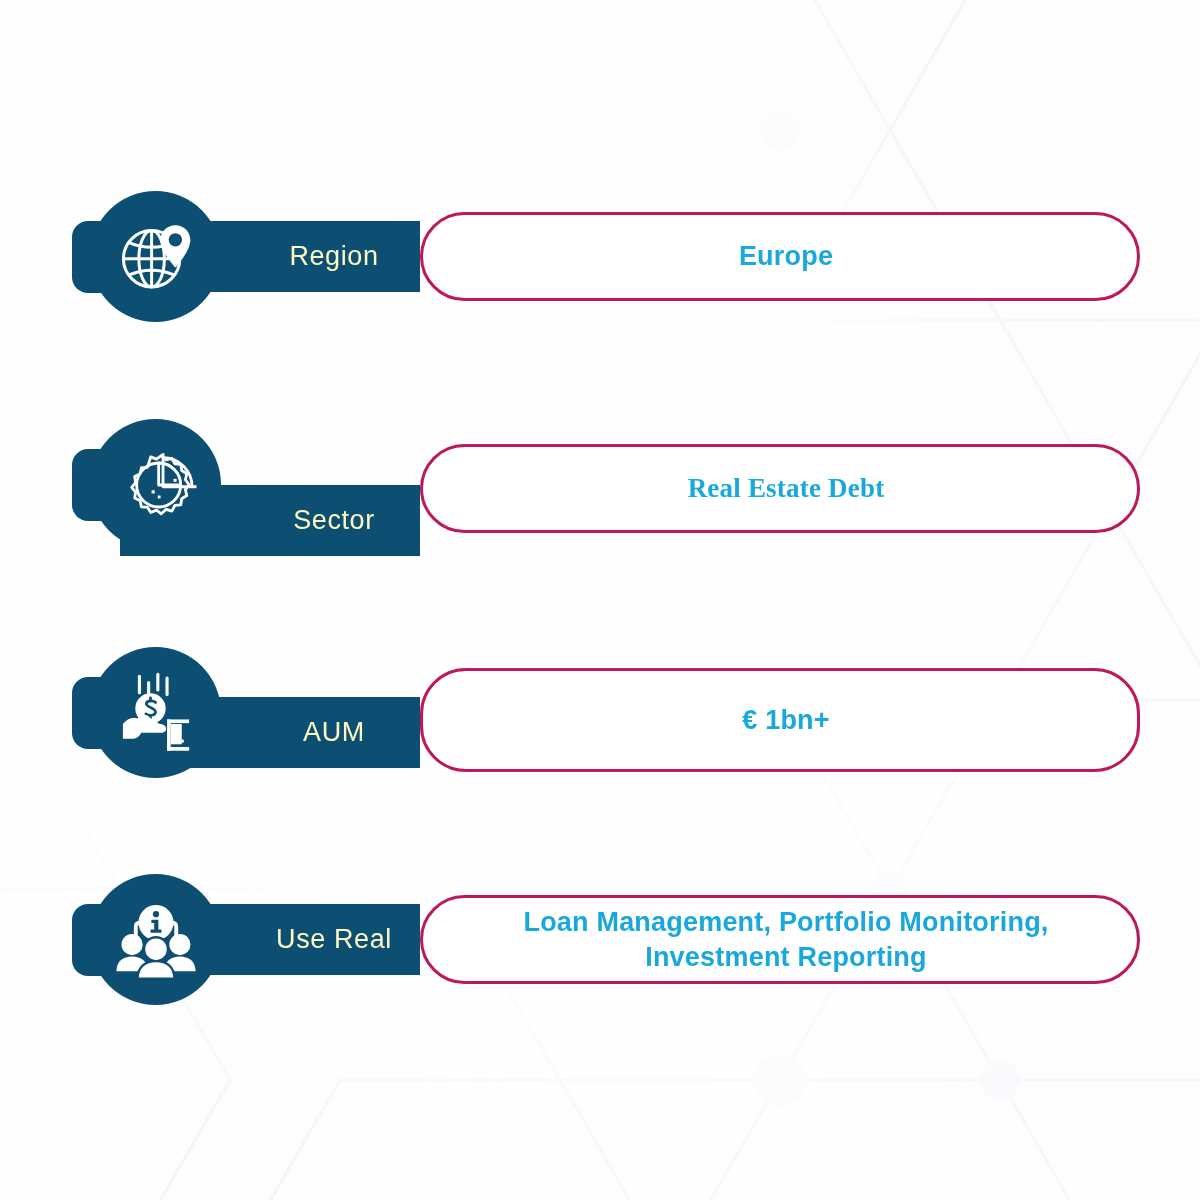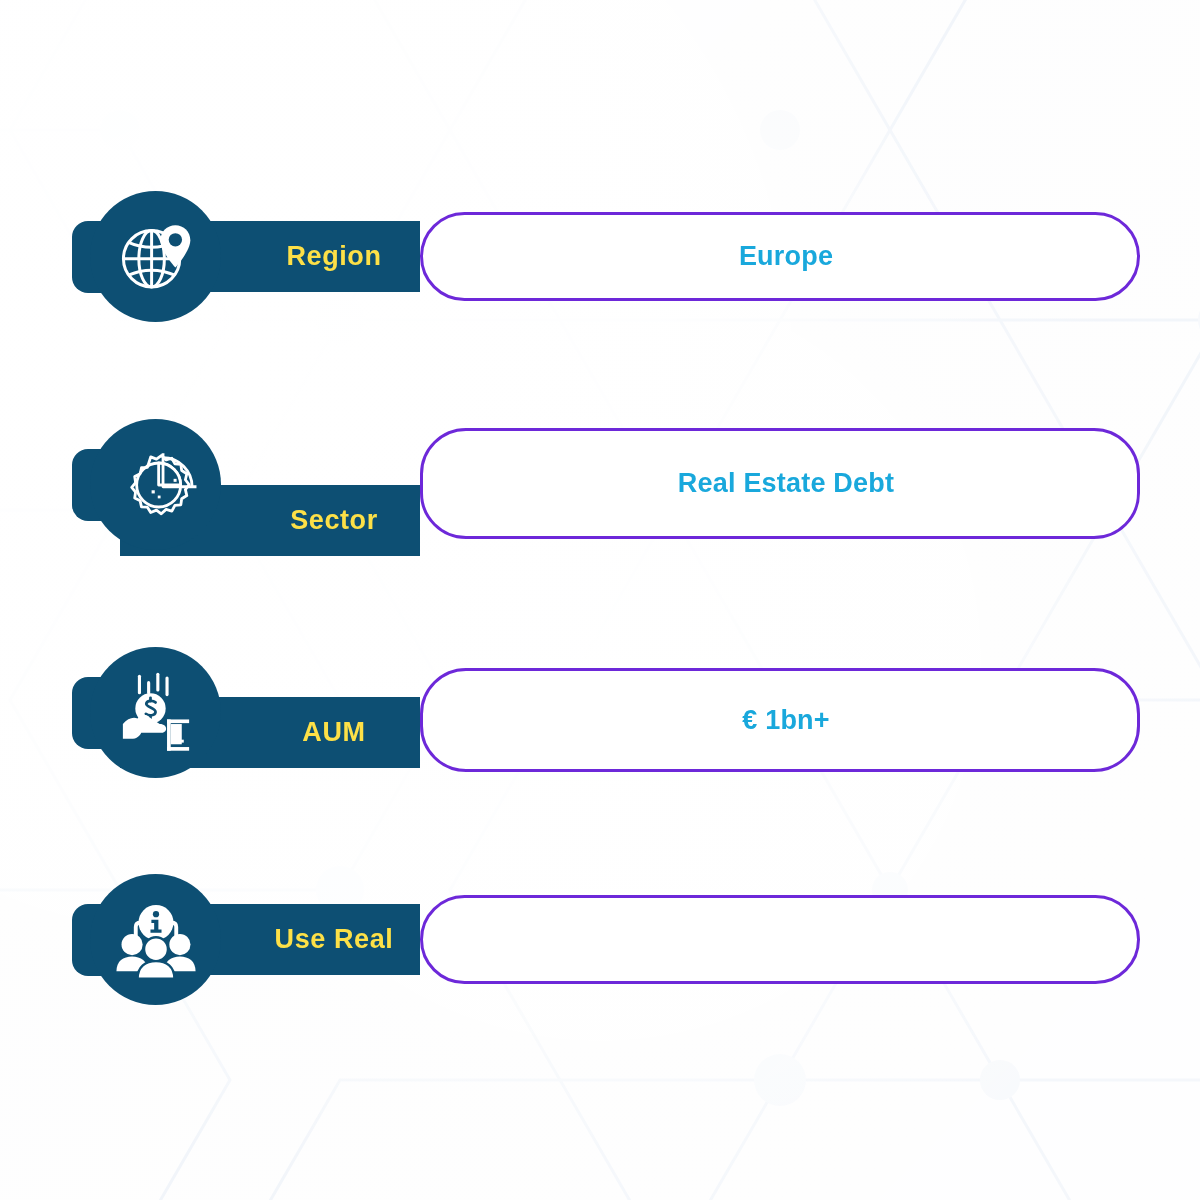--- a/index.html
+++ b/index.html
@@ -67,23 +67,23 @@
     width: 300px;
     height: 71px;
     background: #0d4f73;
     display: flex;
     align-items: center;
     justify-content: center;
     z-index: 2;
   }
 
   .row-label {
-    color: #fde047;
+    color: #fef9c3;
     font-size: 27px;
-    font-weight: bold;
+    font-weight: normal;
     letter-spacing: 0.6px;
     padding-left: 128px;
     white-space: nowrap;
   }
 
   
   .row-circle {
     position: absolute;
     left: 90px;
     width: 131px;
@@ -96,21 +96,21 @@
     justify-content: center;
   }
   .row-circle svg { display: block; }
 
   
   .row-pill {
     position: absolute;
     left: 420px;
     width: 720px;
     background: #ffffff;
-    border: 3px solid #6d28d9;
+    border: 3px solid #be185d;
     border-radius: 46px;
     z-index: 3;
     display: flex;
     align-items: center;
     justify-content: center;
     text-align: center;
     padding-left: 12px;
   }
 
   .row-value {
@@ -224,21 +224,21 @@
           <path d="M 58 19 A 33 33 0 0 1 91 52"></path>
         </g>
 
         <g fill="#ffffff">
           <rect x="45" y="56" width="3.6" height="3.6"></rect>
           <rect x="52" y="62" width="3.2" height="3.2"></rect>
           <rect x="70" y="43" width="3.4" height="3.4"></rect>
         </g>
       </svg>
     </div>
-    <div class="row-pill" style="top:428px;height:111px;">
+    <div class="row-pill" style="top:444px;height:89px;font-family:Liberation Serif, serif;">
       <span class="row-value">Real Estate Debt</span>
     </div>
   </div>
 
   <div class="row" id="row-2">
     <div class="row-tab" style="top:677px;"></div>
     <div class="row-bar" style="top:697px;">
       <span class="row-label">AUM</span>
     </div>
     <div class="row-circle" style="top:647px;">
@@ -313,18 +313,19 @@
         </g>
 
         <g fill="#ffffff" stroke="#0d4f73" stroke-width="2.6">
           <circle cx="50" cy="60" r="13"></circle>
           <path d="M 30 92 C 30 79 38.5 73 50 73 C 61.5 73 70 79 70 92 Z"></path>
         </g>
       </svg>
     </div>
     <div class="row-pill" style="top:895px;height:89px;">
       <span class="row-value">
-        <br>
+        <span>Loan Management, Portfolio Monitoring,</span><br>
+        <span>Investment Reporting</span>
       </span>
     </div>
   </div>
 
 </div>
 
 </body></html>

